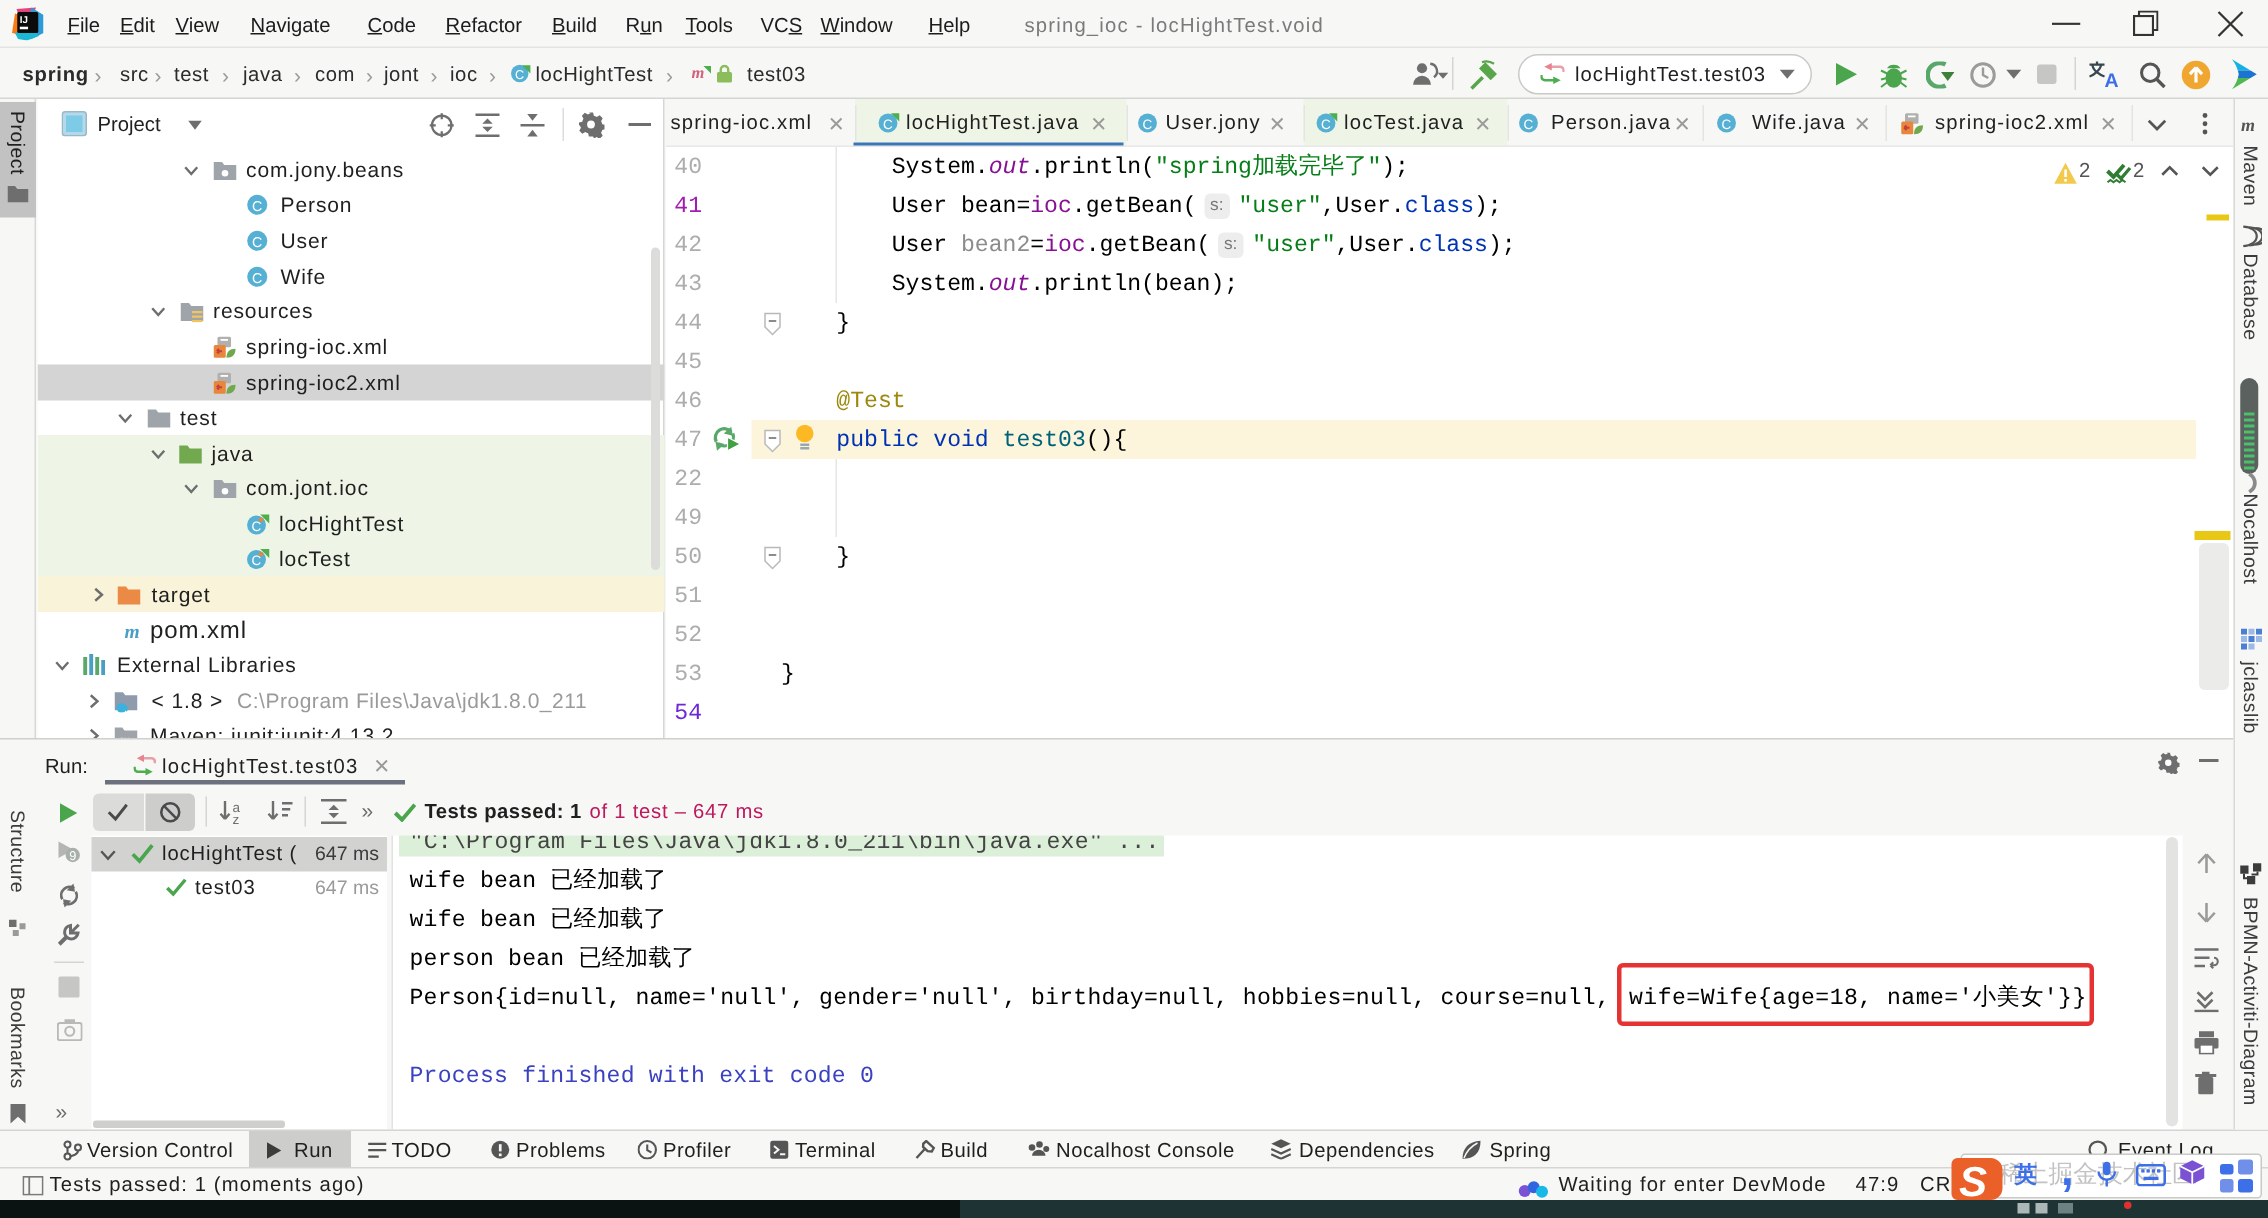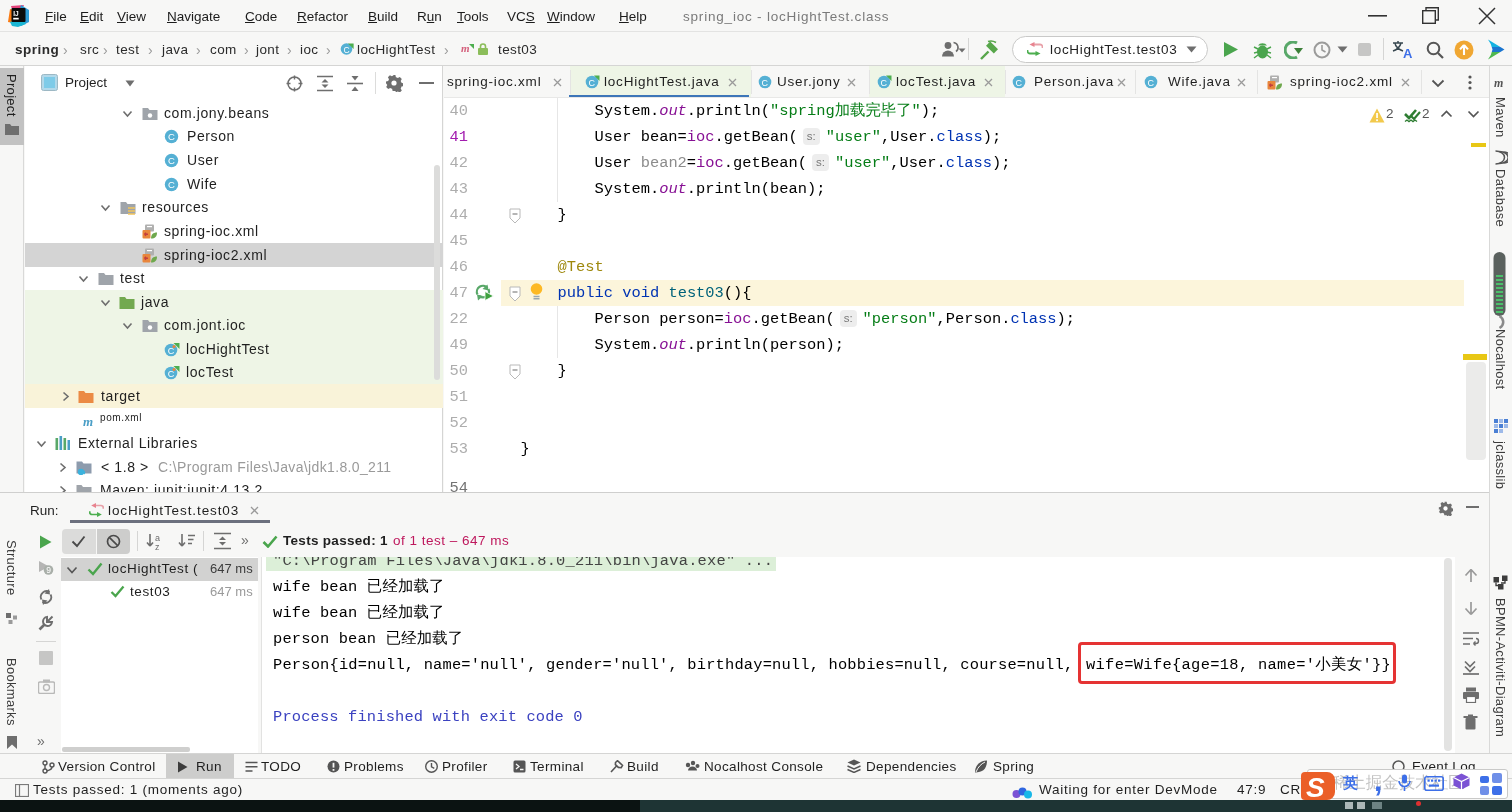--- a/index.html
+++ b/index.html
@@ -31,21 +31,21 @@
 <span class="a" style="left:167px;top:9px"><u>N</u>avigate</span>
 <span class="a" style="left:245px;top:9px"><u>C</u>ode</span>
 <span class="a" style="left:297px;top:9px"><u>R</u>efactor</span>
 <span class="a" style="left:368px;top:9px"><u>B</u>uild</span>
 <span class="a" style="left:417px;top:9px">R<u>u</u>n</span>
 <span class="a" style="left:457px;top:9px"><u>T</u>ools</span>
 <span class="a" style="left:507px;top:9px">VC<u>S</u></span>
 <span class="a" style="left:547px;top:9px"><u>W</u>indow</span>
 <span class="a" style="left:619px;top:9px"><u>H</u>elp</span>
 </div>
-<div class="a" style="left:683px;top:9px;font-size:13.5px;letter-spacing:.8px;color:#7a7a7a">spring_ioc - locHightTest.class</div>
+<div class="a" style="left:683px;top:9px;font-size:13.5px;letter-spacing:.8px;color:#7a7a7a">spring_ioc - locHightTest.void</div>
 
 <svg class="a" style="left:1368px;top:15px" width="19" height="2" viewBox="0 0 19 2">
     <rect width="19" height="1.6" fill="#333"></rect>
   </svg>
 <svg class="a" style="left:1422px;top:7px" width="17" height="17" viewBox="0 0 17 17">
     <rect x="0.7" y="3.7" width="12.6" height="12.6" fill="none" stroke="#333" stroke-width="1.4"></rect>
     <polyline points="4,3.7 4,0.7 16.3,0.7 16.3,13 13.4,13" fill="none" stroke="#333" stroke-width="1.4"></polyline>
   </svg>
 <svg class="a" style="left:1478px;top:7px" width="18" height="18" viewBox="0 0 18 18">
     <path d="M1,1 L17,17 M17,1 L1,17" stroke="#333" stroke-width="1.5"></path>
@@ -298,21 +298,21 @@
 <svg class="a" style="left:35px;top:290.5px" width="11" height="11" viewBox="0 0 11 11">
       <polyline points="3.5,1.5 8,5.5 3.5,9.5" fill="none" stroke="#6e6e6e" stroke-width="1.6"></polyline>
     </svg>
 <svg class="a" style="left:53px;top:288.5px" width="16" height="15" viewBox="0 0 16 15">
       <path d="M0.5,2 h5.5 l1.5,2 H15.5 v10 H0.5z" fill="#eb8a44"></path>
     </svg>
 <span class="a" style="left:76px;top:287.5px;font-size:14px;letter-spacing:.6px;color:#1f1f1f;white-space:nowrap">target</span>
 <svg class="a" style="left:57px;top:312.5px" width="16" height="15" viewBox="0 0 16 15">
       <text x="1" y="12.5" font-size="13" font-weight="bold" font-style="italic" fill="#4a9ec6" font-family="Liberation Serif">m</text>
     </svg>
-<span class="a" style="left:75px;top:311.5px;font-size:10px;letter-spacing:.6px;color:#1f1f1f;white-space:nowrap">pom.xml</span>
+<span class="a" style="left:75px;top:311.5px;font-size:16px;letter-spacing:.6px;color:#1f1f1f;white-space:nowrap">pom.xml</span>
 <svg class="a" style="left:11px;top:338.0px" width="11" height="11" viewBox="0 0 11 11">
       <polyline points="1.5,3.5 5.5,8 9.5,3.5" fill="none" stroke="#6e6e6e" stroke-width="1.6"></polyline>
     </svg>
 <svg class="a" style="left:29px;top:336.0px" width="16" height="15" viewBox="0 0 16 15">
       <g>
         <rect x="1.5" y="2" width="2.6" height="12" fill="#59a869"></rect>
         <rect x="5.5" y="0" width="2.6" height="14" fill="#4a9ec6"></rect>
         <rect x="9.5" y="2" width="2.6" height="12" fill="#59a869"></rect>
         <rect x="13.5" y="4" width="2.6" height="10" fill="#4a9ec6"></rect>
       </g>
@@ -429,21 +429,21 @@
 <div class="a mono" style="left:0;top:104px;width:24px;text-align:right;color:#adadad">44</div>
 <div class="a mono" style="left:0;top:130px;width:24px;text-align:right;color:#adadad">45</div>
 <div class="a mono" style="left:0;top:156px;width:24px;text-align:right;color:#adadad">46</div>
 <div class="a mono" style="left:0;top:182px;width:24px;text-align:right;color:#adadad">47</div>
 <div class="a mono" style="left:0;top:208px;width:24px;text-align:right;color:#adadad">22</div>
 <div class="a mono" style="left:0;top:234px;width:24px;text-align:right;color:#adadad">49</div>
 <div class="a mono" style="left:0;top:260px;width:24px;text-align:right;color:#adadad">50</div>
 <div class="a mono" style="left:0;top:286px;width:24px;text-align:right;color:#adadad">51</div>
 <div class="a mono" style="left:0;top:312px;width:24px;text-align:right;color:#adadad">52</div>
 <div class="a mono" style="left:0;top:338px;width:24px;text-align:right;color:#adadad">53</div>
-<div class="a mono" style="left:0;top:377px;width:24px;text-align:right;color:#737373">54</div>
+<div class="a mono" style="left:0;top:364px;width:24px;text-align:right;color:#6d28d9">54</div>
 <svg class="a" style="left:64px;top:110px" width="14" height="16" viewBox="0 0 14 16">
       <path d="M2,1 h10 v9 l-5,5 l-5,-5z" fill="#fff" stroke="#b9b9b9"></path>
       <path d="M4.5,6 h5" stroke="#8c8c8c" stroke-width="1.3"></path>
     </svg>
 <svg class="a" style="left:64px;top:188px" width="14" height="16" viewBox="0 0 14 16">
       <path d="M2,1 h10 v9 l-5,5 l-5,-5z" fill="#fff" stroke="#b9b9b9"></path>
       <path d="M4.5,6 h5" stroke="#8c8c8c" stroke-width="1.3"></path>
     </svg>
 <svg class="a" style="left:64px;top:266px" width="14" height="16" viewBox="0 0 14 16">
       <path d="M2,1 h10 v9 l-5,5 l-5,-5z" fill="#fff" stroke="#b9b9b9"></path>
@@ -460,22 +460,20 @@
 <circle cx="6.5" cy="6" r="5.8" fill="#fdb924"></circle>
       <path d="M3.5,13.5 h6 M3.5,15.8 h6" stroke="#9aa7b0" stroke-width="1.6"></path>
     </svg>
 <div class="a mono" style="left:76.6px;top:0px">        System.<span class="st">out</span>.println(<span class="str">"spring加载完毕了"</span>);</div>
 <div class="a mono" style="left:76.6px;top:26px">        User bean=<span class="fld">ioc</span>.getBean(<span style="margin-left:5px;margin-right:6px" class="hint">s:</span><span class="str">"user"</span>,User.<span class="kw">class</span>);</div>
 <div class="a mono" style="left:76.6px;top:52px">        User <span class="gry">bean2</span>=<span class="fld">ioc</span>.getBean(<span style="margin-left:5px;margin-right:6px" class="hint">s:</span><span class="str">"user"</span>,User.<span class="kw">class</span>);</div>
 <div class="a mono" style="left:76.6px;top:78px">        System.<span class="st">out</span>.println(bean);</div>
 <div class="a mono" style="left:76.6px;top:104px">    }</div>
 <div class="a mono" style="left:76.6px;top:156px">    <span class="ann">@Test</span></div>
 <div class="a mono" style="left:76.6px;top:182px">    <span class="kw">public void</span> <span class="mth">test03</span>(){</div>
-<div class="a mono" style="left:76.6px;top:208px">        Person person=<span class="fld">ioc</span>.getBean(<span style="margin-left:5px;margin-right:6px" class="hint">s:</span><span class="str">"person"</span>,Person.<span class="kw">class</span>);</div>
-<div class="a mono" style="left:76.6px;top:234px">        System.<span class="st">out</span>.println(person);</div>
 <div class="a mono" style="left:76.6px;top:260px">    }</div>
 <div class="a mono" style="left:76.6px;top:338px">}</div>
 <svg class="a" style="left:925px;top:10px" width="16" height="15" viewBox="0 0 16 15">
 <polygon points="8,0.5 15.5,14.5 0.5,14.5" fill="#f2c94c"></polygon>
       <rect x="7.2" y="5" width="1.7" height="5" fill="#fff"></rect>
       <rect x="7.2" y="11.3" width="1.7" height="1.8" fill="#fff"></rect>
     </svg>
 <span class="a" style="left:942px;top:8px;font-size:13.5px;color:#555">2</span>
 <svg class="a" style="left:959px;top:9px" width="18" height="17" viewBox="0 0 18 17">
 <path d="M2,7 l4,4 l7,-8" fill="none" stroke="#2e7d32" stroke-width="2.6"></path>

